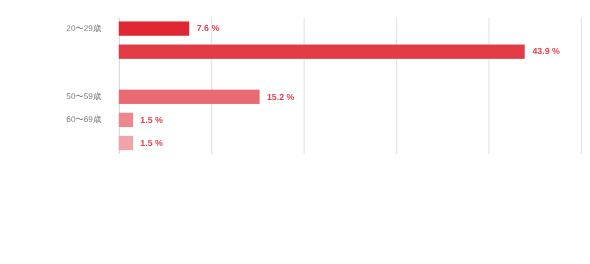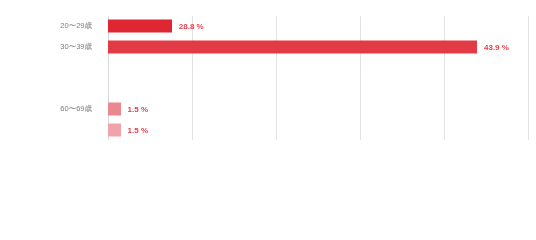--- a/index.html
+++ b/index.html
@@ -107,28 +107,34 @@
       <div class="gridline" style="left: 336px;"></div>
       <div class="gridline" style="left: 420px;"></div>
     </div>
 
   <div class="rows">
       <div class="row" style="top: 0px; height: 20.6667px;">
         <div class="cat" style="color: rgb(125, 125, 125);">20〜29歳</div>
         <div class="barwrap" style="width: 63.84px;">
           <div class="bar" style="background: rgb(222, 39, 50);"></div>
         </div>
-        <div class="val" style="left: 178.84px; color: rgb(232, 64, 74);">28.8 %</div>
+        <div class="val" style="left: 178.84px; color: rgb(232, 64, 74);">7.6 %</div>
       </div>
       <div class="row" style="top: 20.6667px; height: 20.6667px;">
-        <div class="cat" style="color: rgb(125, 125, 125);">30〜39歳</div>
         <div class="barwrap" style="width: 368.76px;">
           <div class="bar" style="background: rgb(226, 59, 69);"></div>
         </div>
         <div class="val" style="left: 484px; color: rgb(232, 64, 74);">43.9 %</div>
+      </div>
+      <div class="row" style="top: 62px; height: 20.6667px;">
+        <div class="cat" style="color: rgb(125, 125, 125);">50〜59歳</div>
+        <div class="barwrap" style="width: 127.68px;">
+          <div class="bar" style="background: rgb(232, 107, 116);"></div>
+        </div>
+        <div class="val" style="left: 242.68px; color: rgb(232, 64, 74);">15.2 %</div>
       </div>
       <div class="row" style="top: 82.6667px; height: 20.6667px;">
         <div class="cat" style="color: rgb(125, 125, 125);">60〜69歳</div>
         <div class="barwrap" style="width: 12.6px;">
           <div class="bar" style="background: rgb(236, 135, 144);"></div>
         </div>
         <div class="val" style="left: 127.6px; color: rgb(232, 64, 74);">1.5 %</div>
       </div>
       <div class="row" style="top: 103.333px; height: 20.6667px;">
         <div class="barwrap" style="width: 12.6px;">

